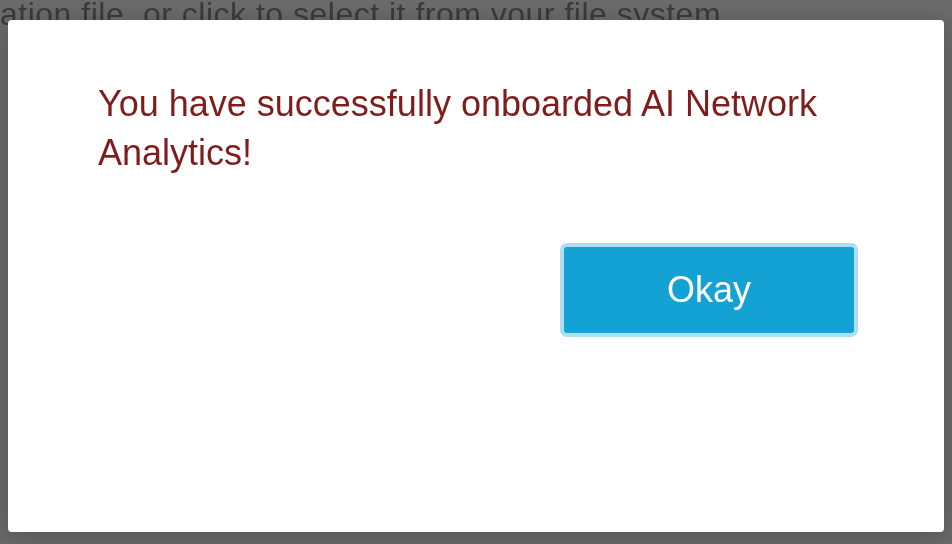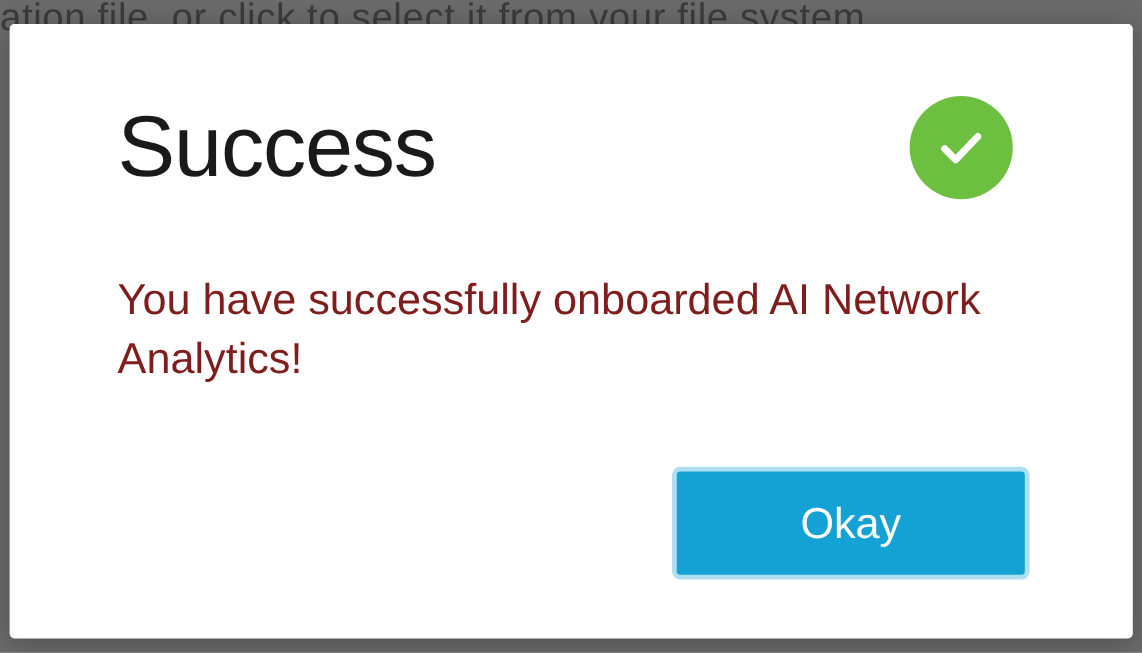--- a/index.html
+++ b/index.html
@@ -91,25 +91,17 @@
       border-radius: 3px;
       box-shadow: 0 0 0 4px rgba(20,162,212,0.35);
     }
   </style>
 </head>
 <body>
 
 <div class="backdrop-text">ation file, or click to select it from your file system.</div>
 
 <div class="dialog">
-  <div class="dialog-header">
-    <h1 class="dialog-title">Success</h1>
-    <div class="success-icon">
-      <svg viewBox="0 0 24 24" fill="none" stroke="#ffffff" stroke-width="3.2" stroke-linecap="round" stroke-linejoin="round">
-        <polyline points="4.5 12.5 9.5 17.5 19.5 7"></polyline>
-      </svg>
-    </div>
-  </div>
   <p class="dialog-message">You have successfully onboarded AI Network Analytics!</p>
   <div class="dialog-actions">
     <button class="okay-button">Okay</button>
   </div>
 </div>
 
 </body></html>

